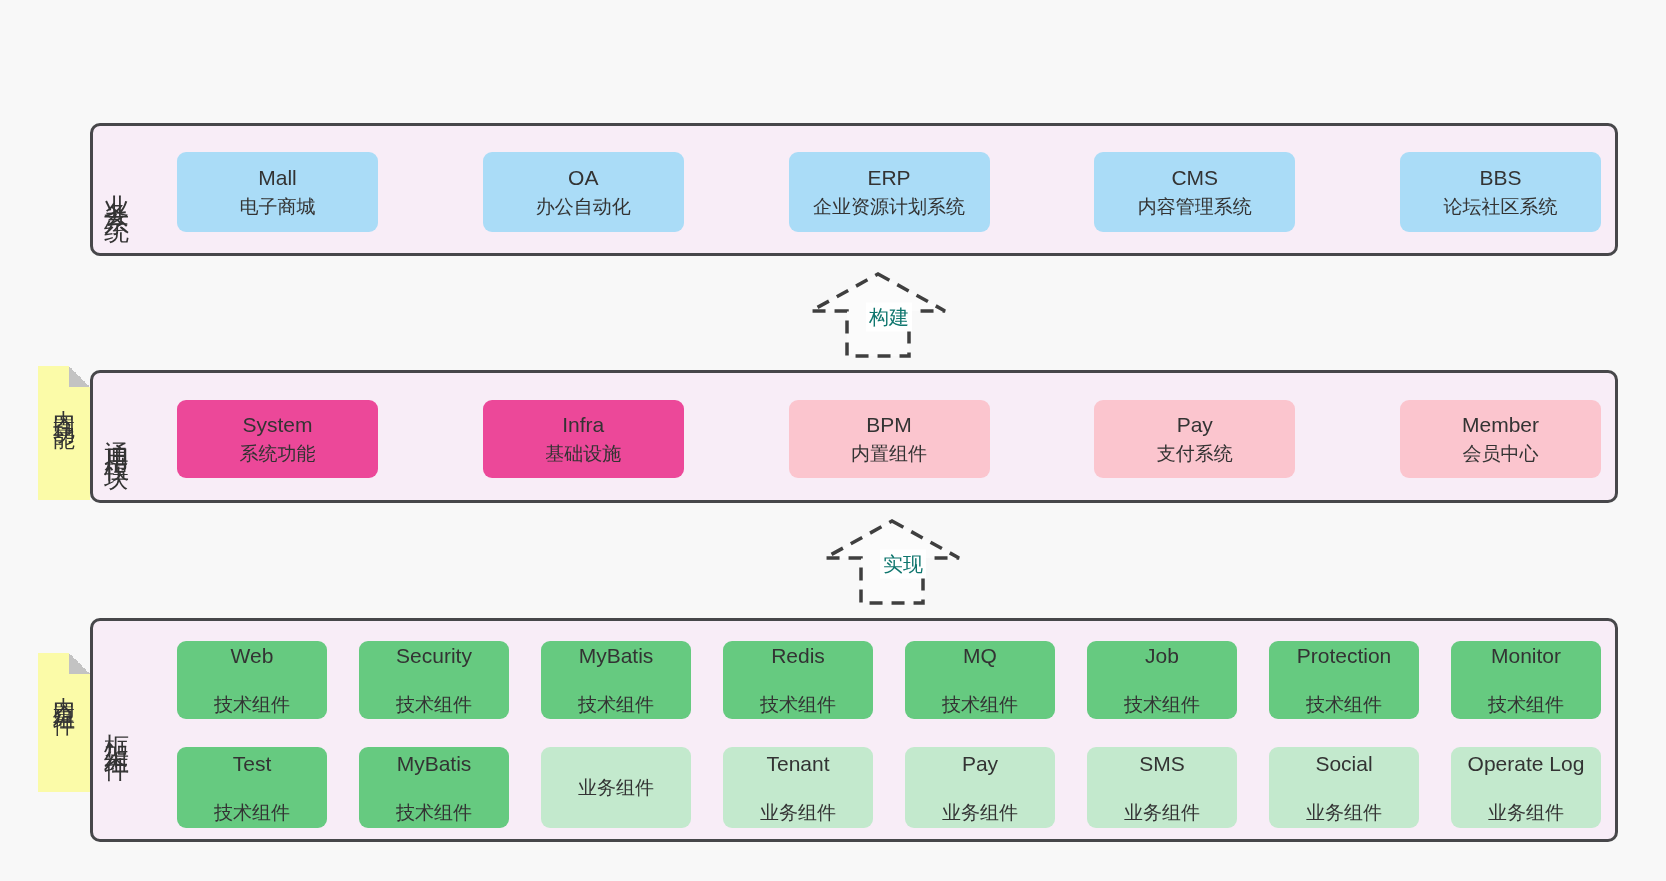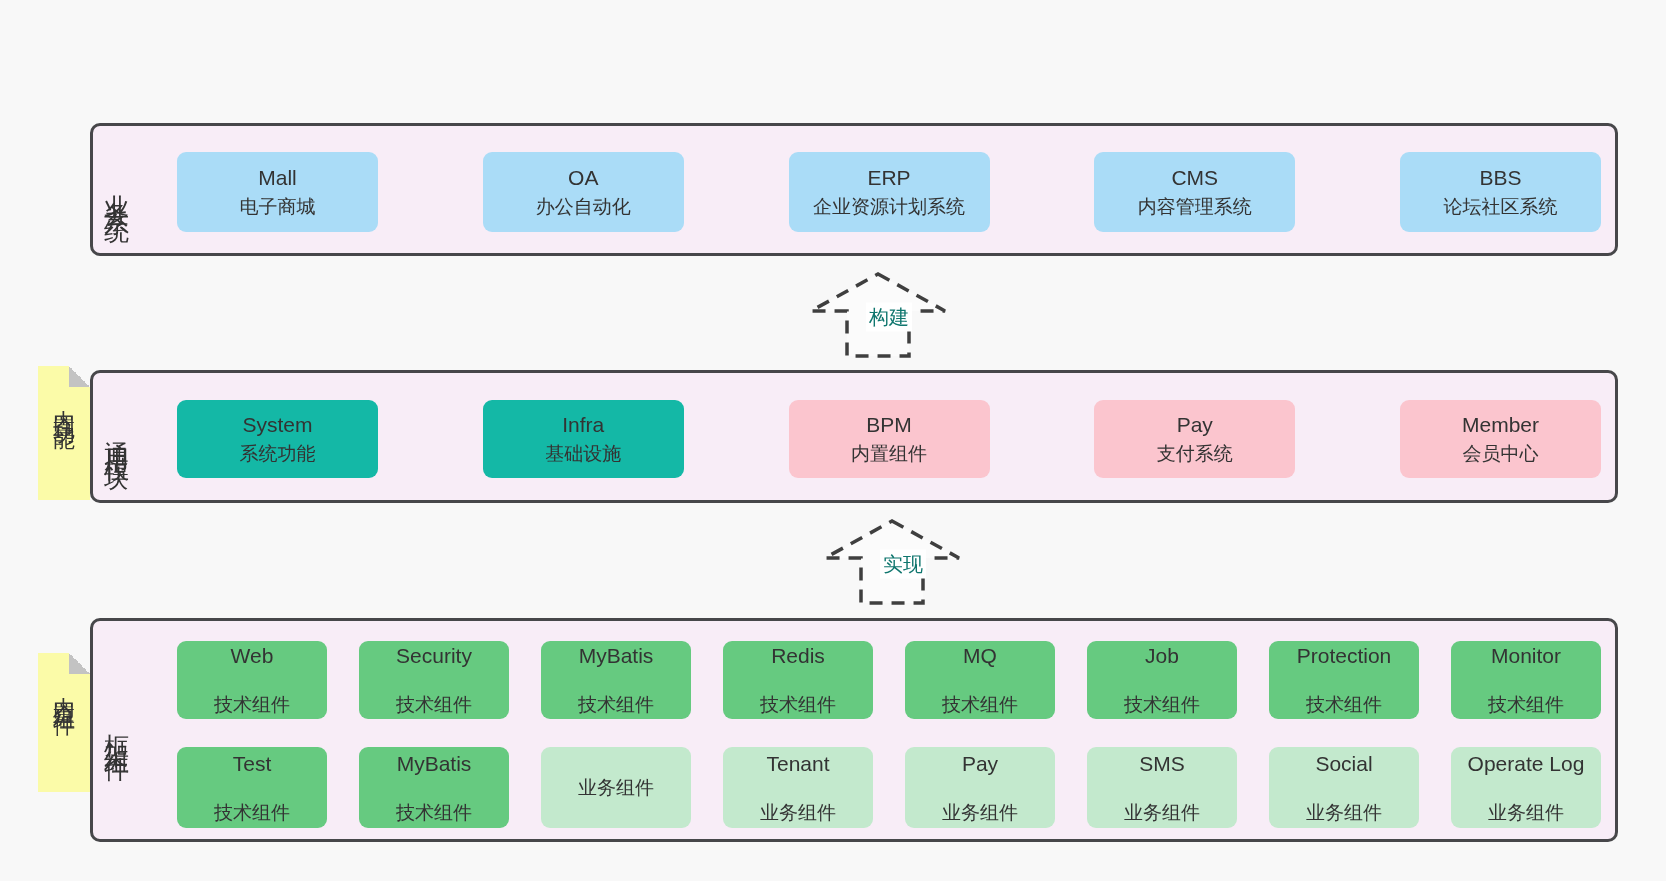--- a/index.html
+++ b/index.html
@@ -20,21 +20,21 @@
   .row-b1{top:20px;height:78px;}
   .row-b2{top:126px;height:81px;}
 
   .box{border-radius:9px;display:flex;flex-direction:column;align-items:center;justify-content:center;
        text-align:center;line-height:1.45;padding:2px 6px;box-sizing:border-box;}
   .w6{width:201px;}
   .w8{width:150px;gap:20px;}
   .box-title{font-size:21px;}
   .box-subtitle{font-size:19px;text-align:center;}
   .blue{background:#aadcf7;}
-  .red{background:#14b8a6;}
+  .red{background:#ec4899;}
   .pink{background:#fbc5ce;}
   .green{background:#66ca80;}
   .green-light{background:#c3e9cd;}
 
   
   .note{position:absolute;left:38px;width:52px;background:#fbfba8;z-index:2;display:flex;justify-content:center;}
   .note::before{content:'';position:absolute;top:0;right:0;width:21px;height:21px;
     background:linear-gradient(45deg,#c3c3c3 50%,#f8f8f8 50%);}
   .note-mid{top:366px;height:134px;}
   .note-bottom{top:653px;height:139px;}

